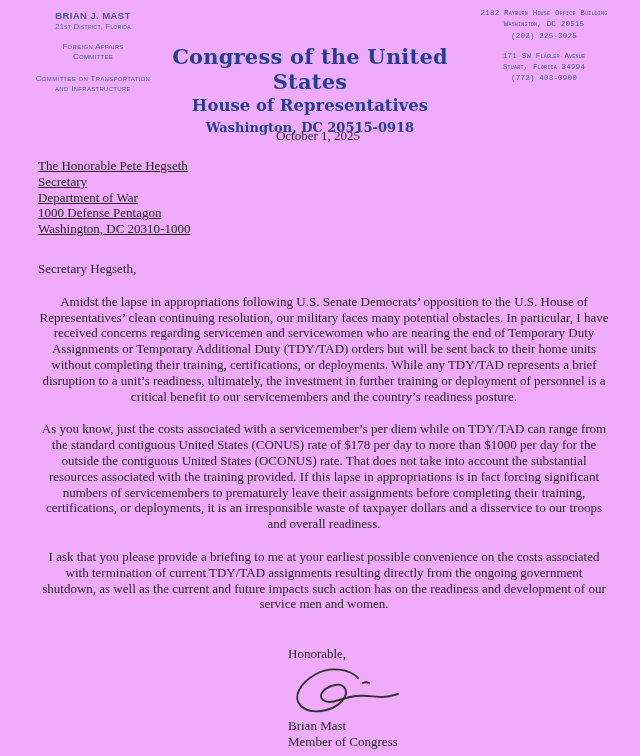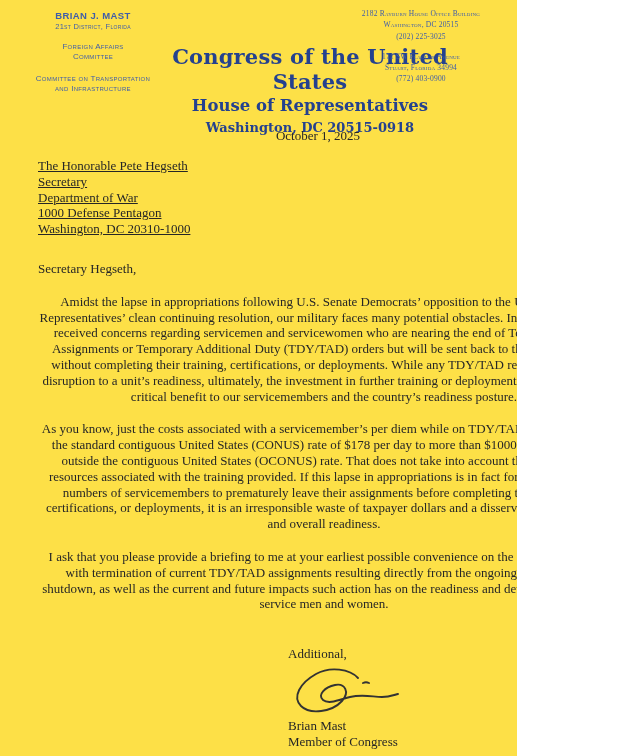--- a/index.html
+++ b/index.html
@@ -1,20 +1,20 @@
 <!DOCTYPE html>
 <html><head>
 <meta charset="utf-8">
 <style>
   html, body { margin: 0; padding: 0; background: #ffffff; }
   .page {
     position: relative;
-    width: 517px;
+    width: 640px;
     height: 756px;
-    background: #fde047;
+    background: #f0abfc;
     font-family: "Liberation Serif", serif;
     color: #262626;
     overflow: hidden;
   }
 
   
   .member-block {
     position: absolute;
     left: 6px; top: 10px; width: 174px;
     text-align: center;
@@ -36,21 +36,21 @@
   }
   .seal-line1 { font-size: 21px; letter-spacing: 0.2px; }
   .seal-line2 { font-size: 16.5px; margin-top: 2px; }
   .seal-line3 { font-size: 13px; margin-top: 5px; }
 
   .offices-block {
     position: absolute;
     right: 10px; top: 8px; width: 172px;
     text-align: center;
     color: #3f5da9;
-    font-family: Liberation Serif, serif;
+    font-family: Liberation Mono, monospace;
     font-size: 7.5px;
     font-variant: small-caps;
     letter-spacing: 0.2px;
     line-height: 1.5;
   }
   .office-group + .office-group { margin-top: 9px; }
 
   
   .date-line {
     position: absolute;
@@ -125,21 +125,21 @@
       <div>1000 Defense Pentagon</div>
       <div>Washington, DC 20310-1000</div>
     </div>
     <div class="salutation">Secretary Hegseth,</div>
     <p class="paragraph">Amidst the lapse in appropriations following U.S. Senate Democrats’ opposition to the U.S. House of Representatives’ clean continuing resolution, our military faces many potential obstacles. In particular, I have received concerns regarding servicemen and servicewomen who are nearing the end of Temporary Duty Assignments or Temporary Additional Duty (TDY/TAD) orders but will be sent back to their home units without completing their training, certifications, or deployments. While any TDY/TAD represents a brief disruption to a unit’s readiness, ultimately, the investment in further training or deployment of personnel is a critical benefit to our servicemembers and the country’s readiness posture.</p>
     <p class="paragraph">As you know, just the costs associated with a servicemember’s per diem while on TDY/TAD can range from the standard contiguous United States (CONUS) rate of $178 per day to more than $1000 per day for the outside the contiguous United States (OCONUS) rate. That does not take into account the substantial resources associated with the training provided. If this lapse in appropriations is in fact forcing significant numbers of servicemembers to prematurely leave their assignments before completing their training, certifications, or deployments, it is an irresponsible waste of taxpayer dollars and a disservice to our troops and overall readiness.</p>
     <p class="paragraph">I ask that you please provide a briefing to me at your earliest possible convenience on the costs associated with termination of current TDY/TAD assignments resulting directly from the ongoing government shutdown, as well as the current and future impacts such action has on the readiness and development of our service men and women.</p>
   </div>
 
   <div class="closing">
-    <div>Additional,</div>
+    <div>Honorable,</div>
     <div class="signature-wrap">
       <svg width="118" height="50" viewBox="0 0 118 50" xmlns="http://www.w3.org/2000/svg" aria-hidden="true">
         <path d="M 74,12
                  C 66,3 46,0 32,8
                  C 16,17 8,31 17,40
                  C 26,49 48,46 58,35
                  C 66,26 61,17 51,19
                  C 41,21 33,29 39,34
                  C 45,39 57,33 66,31
                  C 79,28 89,31 98,31

